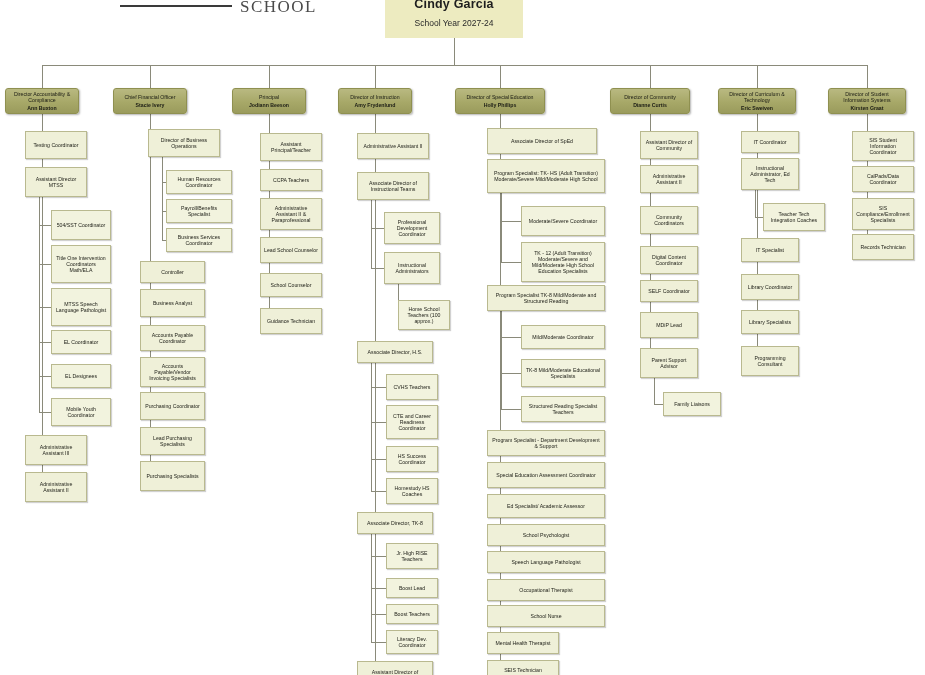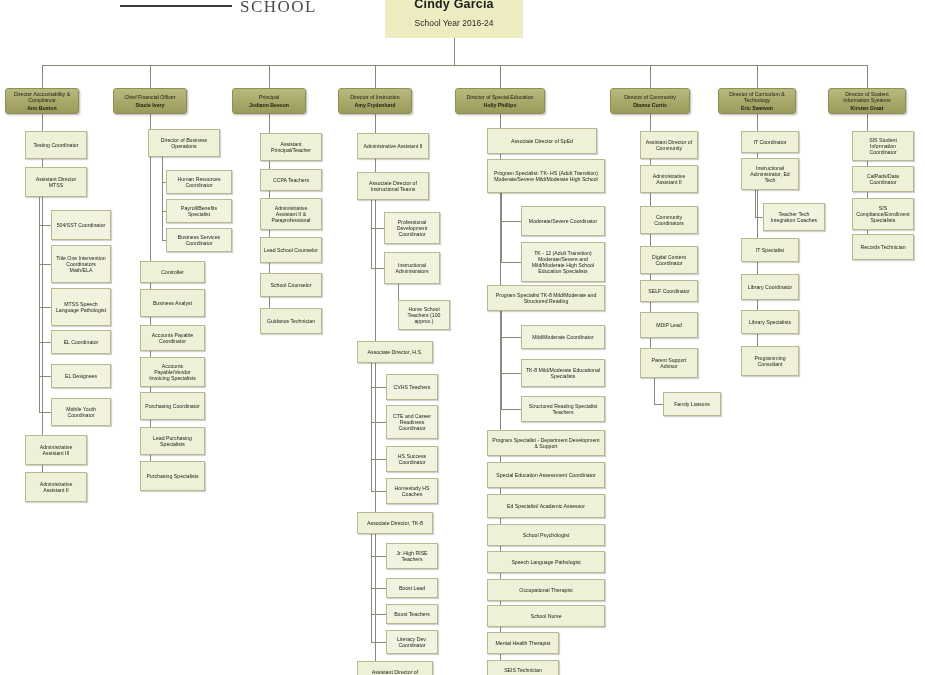--- a/index.html
+++ b/index.html
@@ -103,21 +103,21 @@
 
 <div id="stage">
 
   <div class="logo">
     <div class="logo-rule"></div>
     <div class="logo-word">SCHOOL</div>
   </div>
 
   <div class="root-box">
     <div class="root-name">Cindy Garcia</div>
-    <div class="root-sub">School Year 2016-24</div>
+    <div class="root-sub">School Year 2027-24</div>
   </div>
 
   <div id="lines">
       <div class="line" style="left: 454px; top: 38px; width: 1px; height: 27px; background: rgb(138, 138, 122);"></div>
       <div class="line" style="left: 42px; top: 65px; width: 825px; height: 1px; background: rgb(138, 138, 122);"></div>
       <div class="line" style="left: 42px; top: 65px; width: 1px; height: 23px; background: rgb(138, 138, 122);"></div>
       <div class="line" style="left: 150px; top: 65px; width: 1px; height: 23px; background: rgb(138, 138, 122);"></div>
       <div class="line" style="left: 269px; top: 65px; width: 1px; height: 23px; background: rgb(138, 138, 122);"></div>
       <div class="line" style="left: 375px; top: 65px; width: 1px; height: 23px; background: rgb(138, 138, 122);"></div>
       <div class="line" style="left: 500px; top: 65px; width: 1px; height: 23px; background: rgb(138, 138, 122);"></div>

